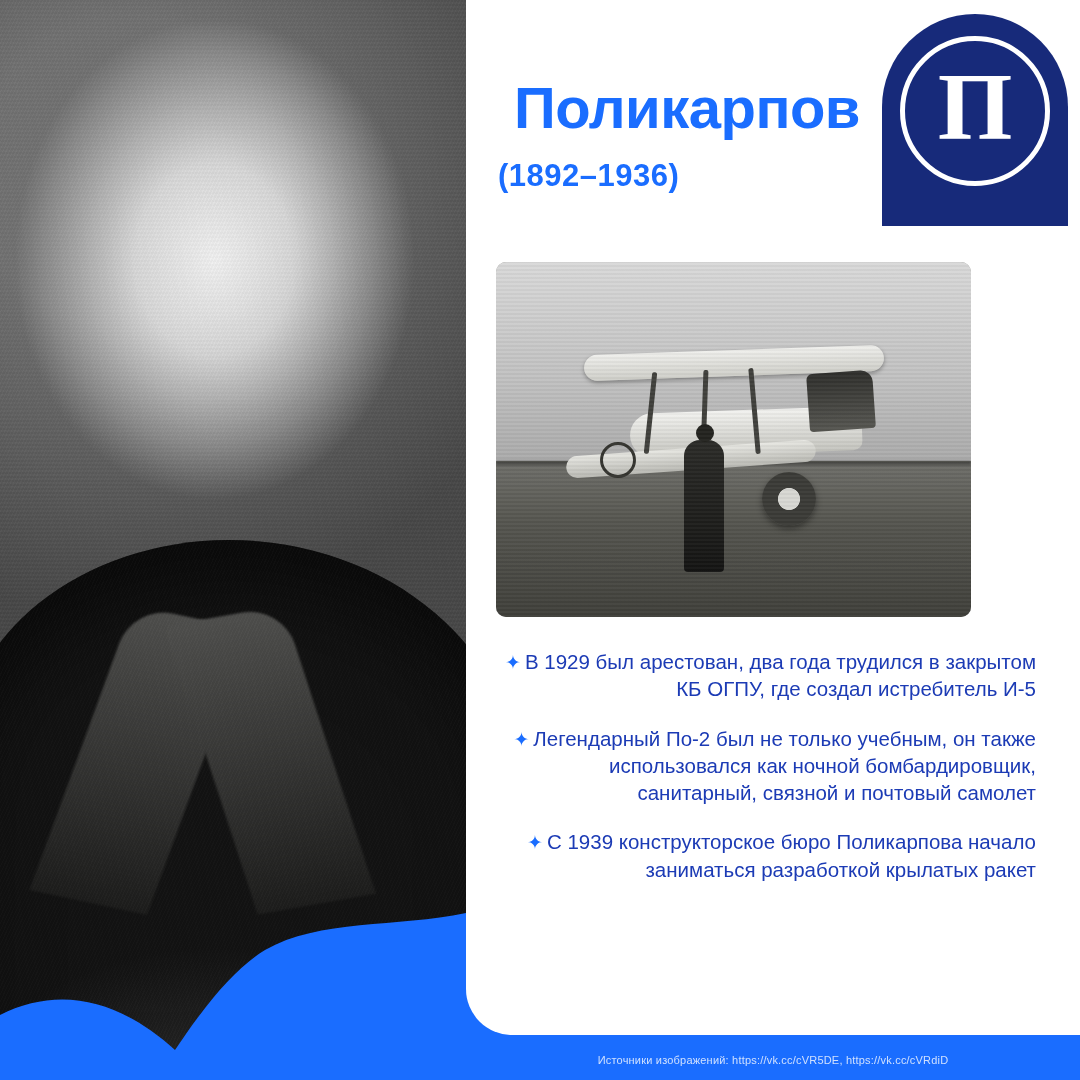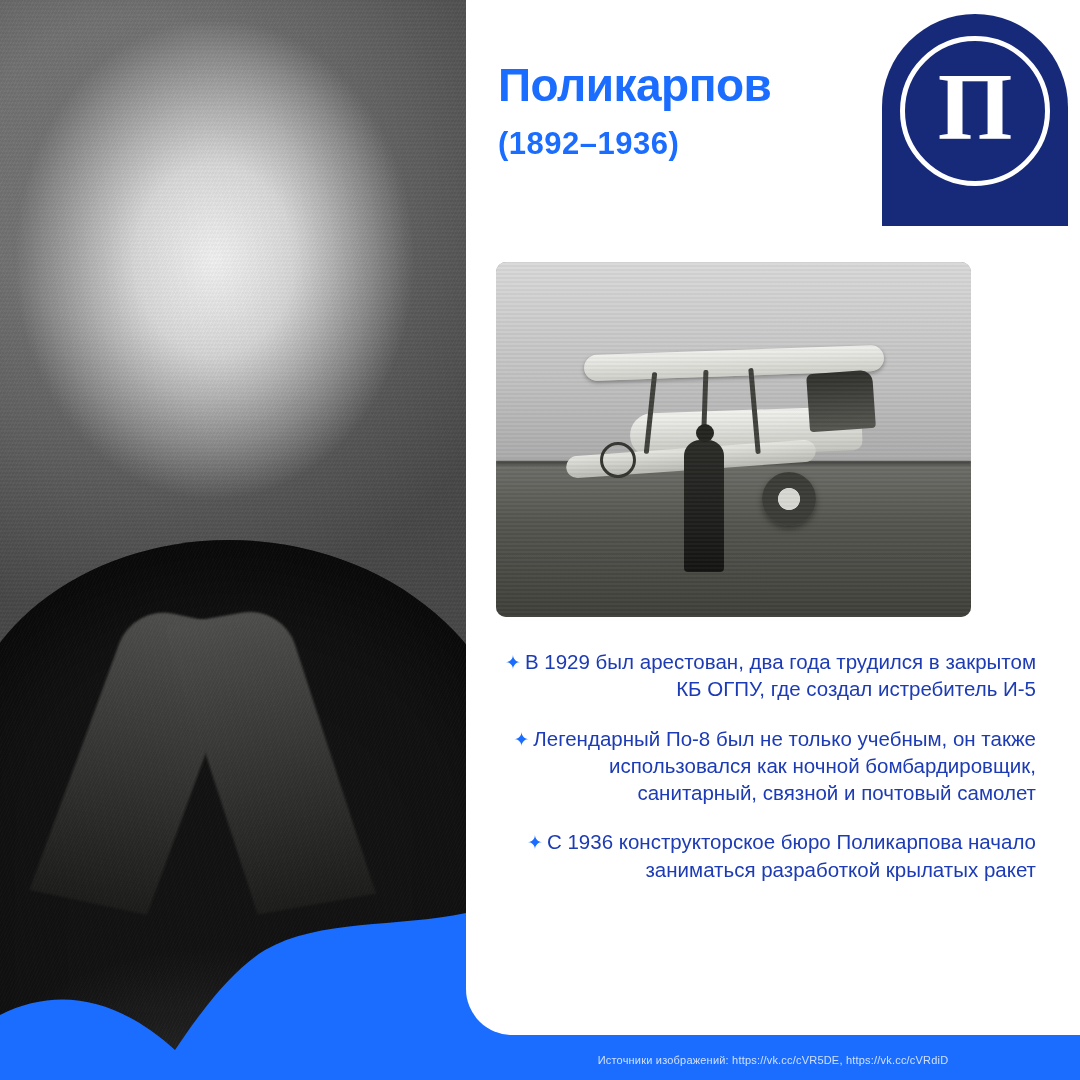--- a/index.html
+++ b/index.html
@@ -103,25 +103,25 @@
   }
 
   .head {
     position: absolute;
     left: 32px;
     top: 58px;
     width: 400px;
   }
   .title {
     color: #1a6dff;
-    font-size: 46px;
+    font-size: 58px;
     line-height: 1.18;
     font-weight: bold;
     letter-spacing: -0.5px;
-    margin: 0;
+    margin: 16px;
   }
   .years {
     color: #1a6dff;
     font-size: 31px;
     font-weight: bold;
     margin: 14px 0 0 0;
     letter-spacing: 0.5px;
   }
 
   
@@ -356,24 +356,24 @@
         <div class="person"></div>
       </div>
       <div class="plane-grain"></div>
     </div>
 
     <div class="facts">
       <p class="fact">
         <span class="mark">✦</span><span>В 1929 был арестован, два года трудился в закрытом КБ ОГПУ, где создал истребитель И-5</span>
       </p>
       <p class="fact">
-        <span class="mark">✦</span><span>Легендарный По-8 был не только учебным, он также использовался как ночной бомбардировщик, санитарный, связной и почтовый самолет</span>
+        <span class="mark">✦</span><span>Легендарный По-2 был не только учебным, он также использовался как ночной бомбардировщик, санитарный, связной и почтовый самолет</span>
       </p>
       <p class="fact">
-        <span class="mark">✦</span><span>С 1936 конструкторское бюро Поликарпова начало заниматься разработкой крылатых ракет</span>
+        <span class="mark">✦</span><span>С 1939 конструкторское бюро Поликарпова начало заниматься разработкой крылатых ракет</span>
       </p>
     </div>
 
   </div>
 
   <div class="sources">Источники изображений: https://vk.cc/cVR5DE, https://vk.cc/cVRdiD</div>
 
 </div>
 
 </body></html>

